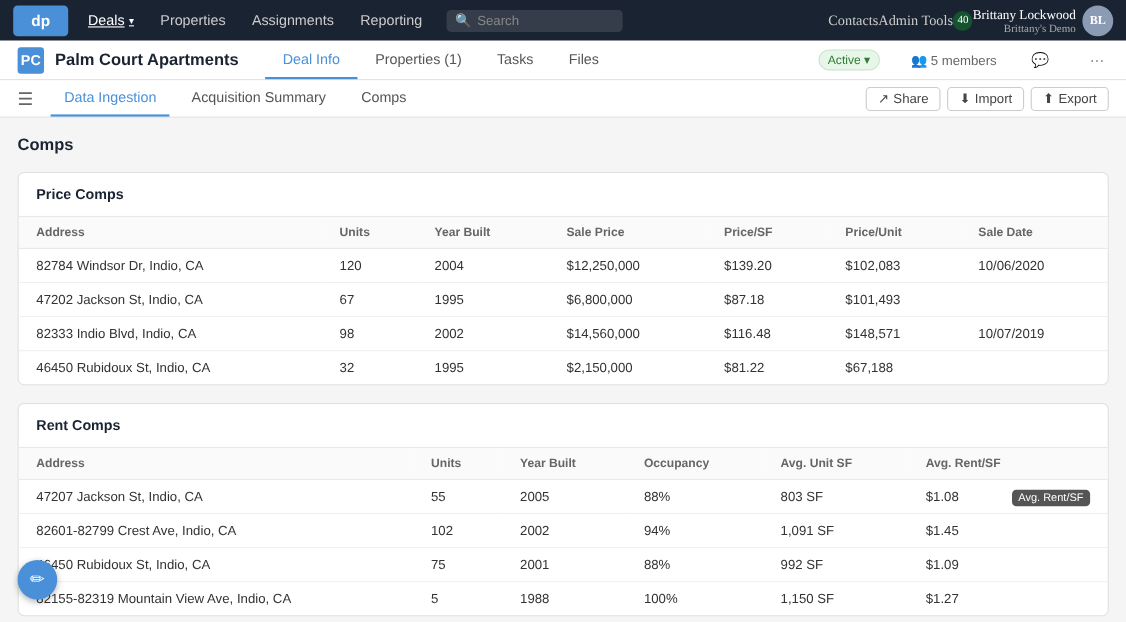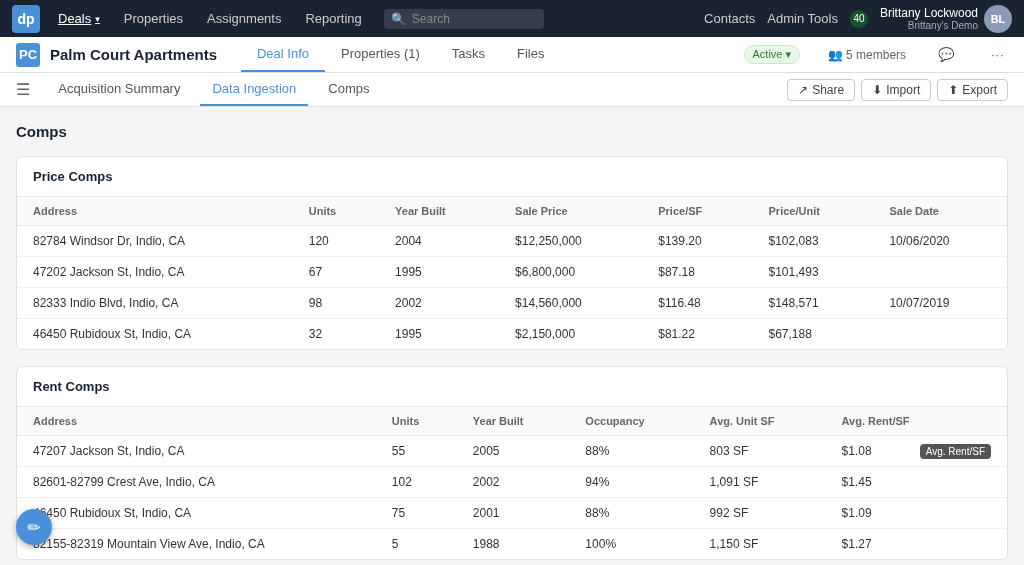--- a/index.html
+++ b/index.html
@@ -8,21 +8,21 @@
     
     .top-nav {
       background: #1a2332;
       height: 37px;
       display: flex;
       align-items: center;
       padding: 0 12px;
       gap: 4px;
     }
     .top-nav .logo {
-      width: 28px; height: 28px;
+      width: 50px; height: 28px;
       background: #4a90d9;
       border-radius: 4px;
       display: flex; align-items: center; justify-content: center;
       color: white; font-weight: bold; font-size: 14px;
       margin-right: 4px;
     }
     .nav-btn {
       background: transparent; border: none; color: #ccc;
       padding: 4px 10px; border-radius: 4px; cursor: pointer;
       font-size: 13px; display: flex; align-items: center; gap: 4px;
@@ -31,21 +31,21 @@
     .nav-btn .chevron { font-size: 9px; }
     .search-box {
       display: flex; align-items: center;
       background: rgba(255,255,255,0.12);
       border-radius: 4px; padding: 3px 8px;
       color: #aaa; font-size: 12px; gap: 5px;
       margin-left: 8px;
       width: 160px;
     }
     .nav-right {
-      margin-left: auto; display: flex; align-items: center; gap: 12px;
+      margin-left: auto; display: flex; align-items: center;  font-family: Liberation Serif, serif;
     }
     .nav-right .nav-link {
       color: #ccc; font-size: 13px; cursor: pointer;
     }
     .notif-badge {
       background: #14532d; color: white;
       border-radius: 50%; width: 18px; height: 18px;
       font-size: 10px; display: flex; align-items: center; justify-content: center;
       position: relative;
     }
@@ -258,25 +258,25 @@
       <span>💬</span>
     </button>
     <button class="icon-btn">
       <span>···</span>
     </button>
   </div>
 </div>
 
 <div class="sub-nav">
   <span class="sub-nav-menu">☰</span>
+  <div class="sub-tab active">
+    <span>Data Ingestion</span>
+  </div>
   <div class="sub-tab">
     <span>Acquisition Summary</span>
-  </div>
-  <div class="sub-tab active">
-    <span>Data Ingestion</span>
   </div>
   <div class="sub-tab">
     <span>Comps</span>
   </div>
   <div class="sub-nav-right">
     <button class="action-btn">
       <span>↗</span>
       <span>Share</span>
     </button>
     <button class="action-btn">

